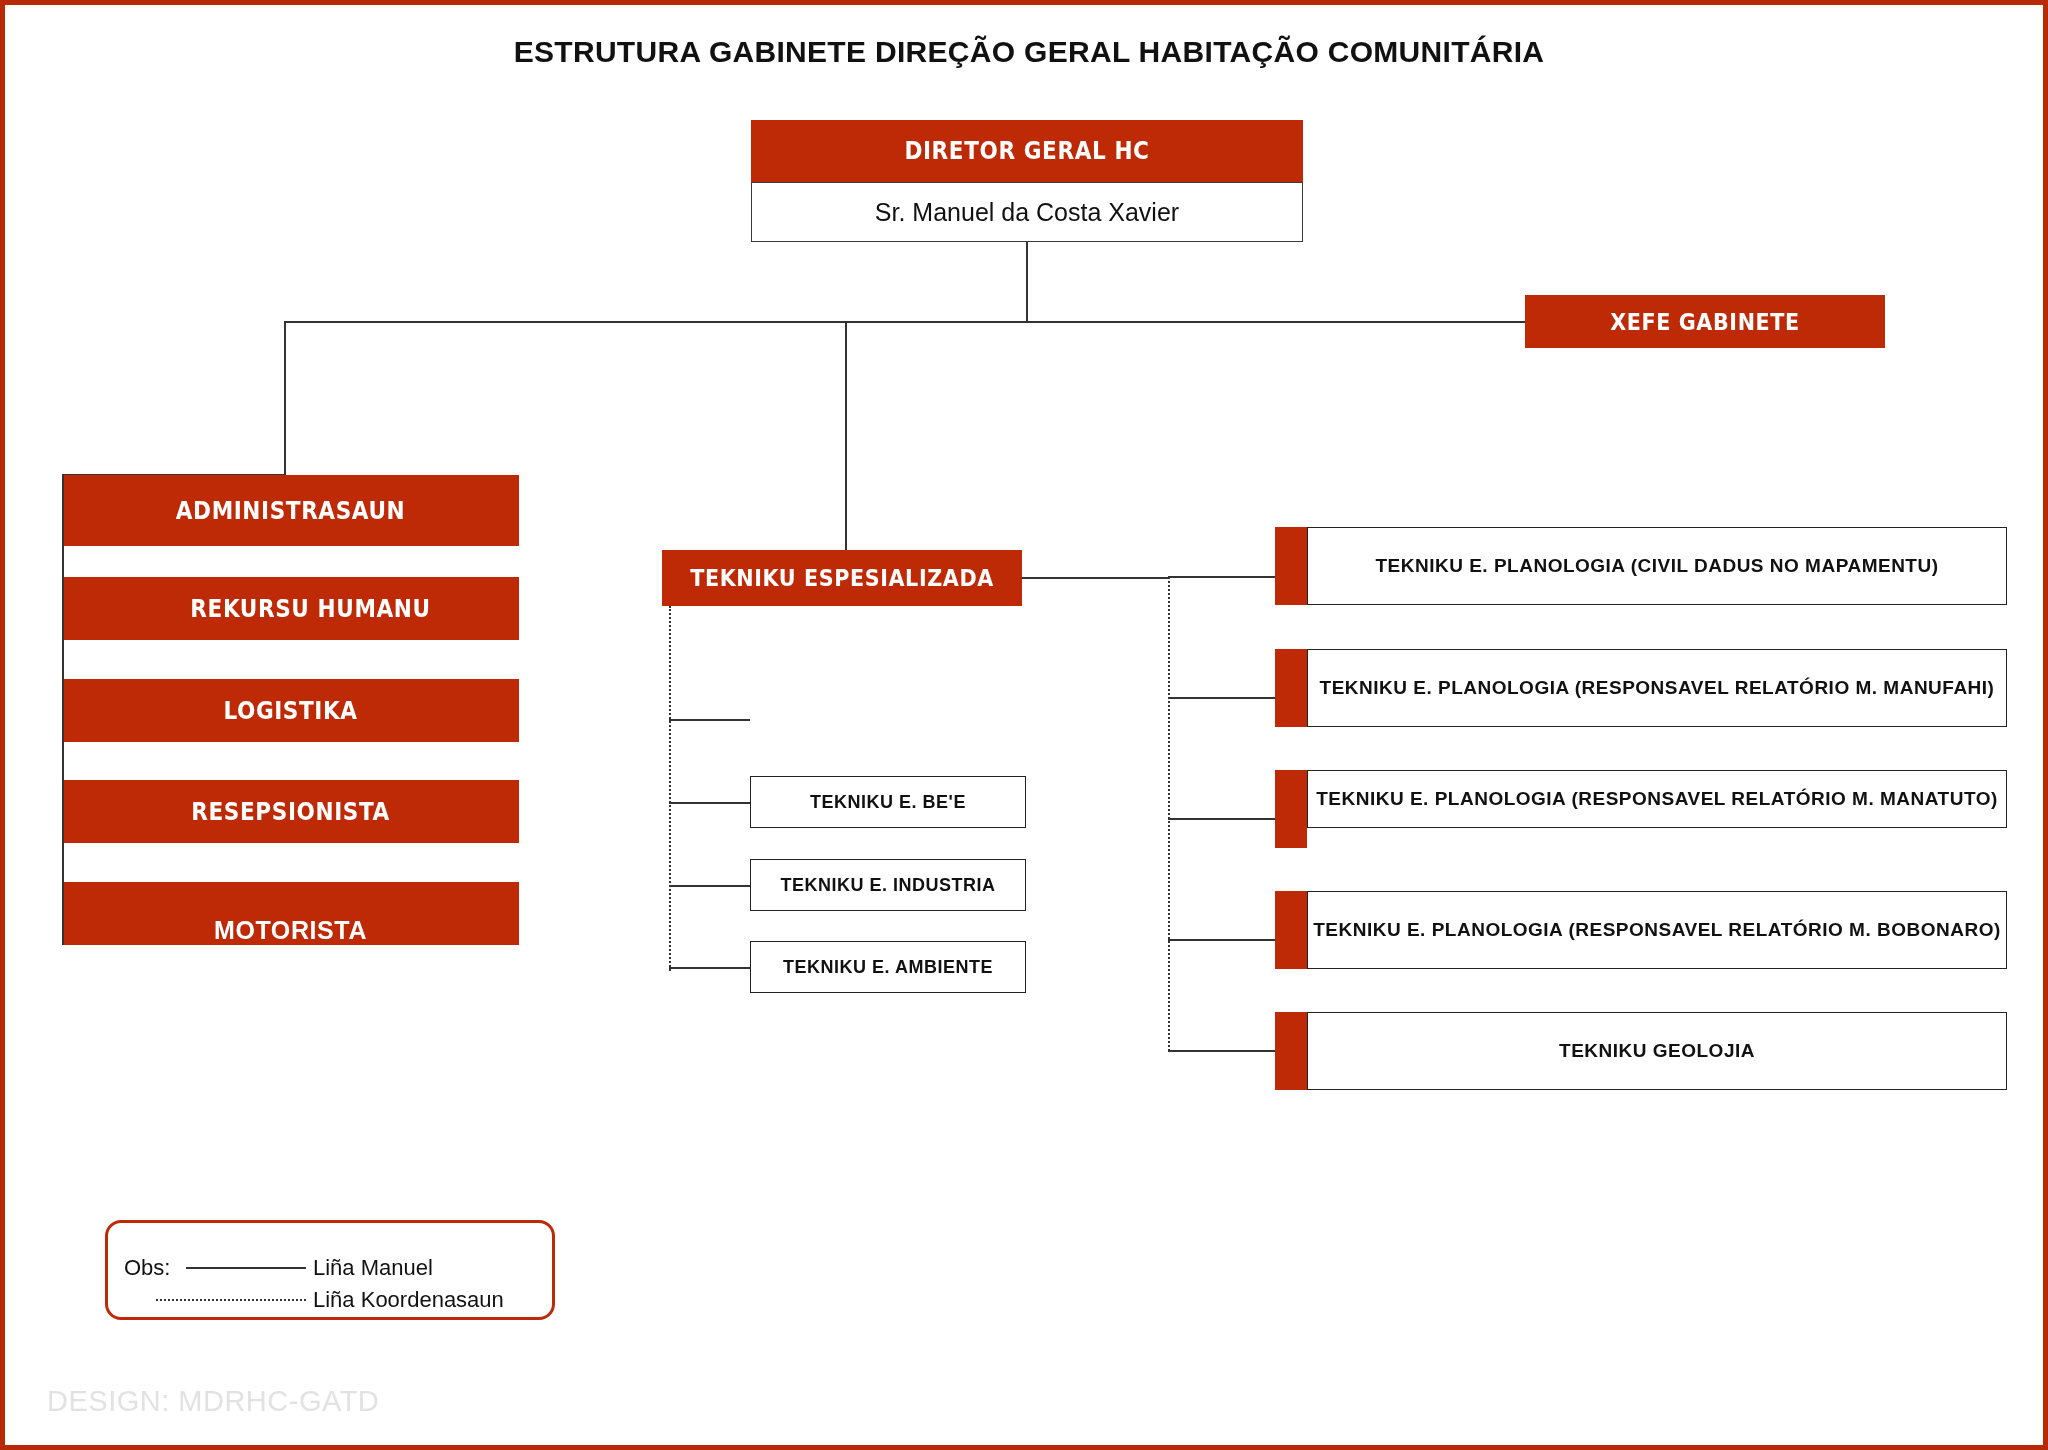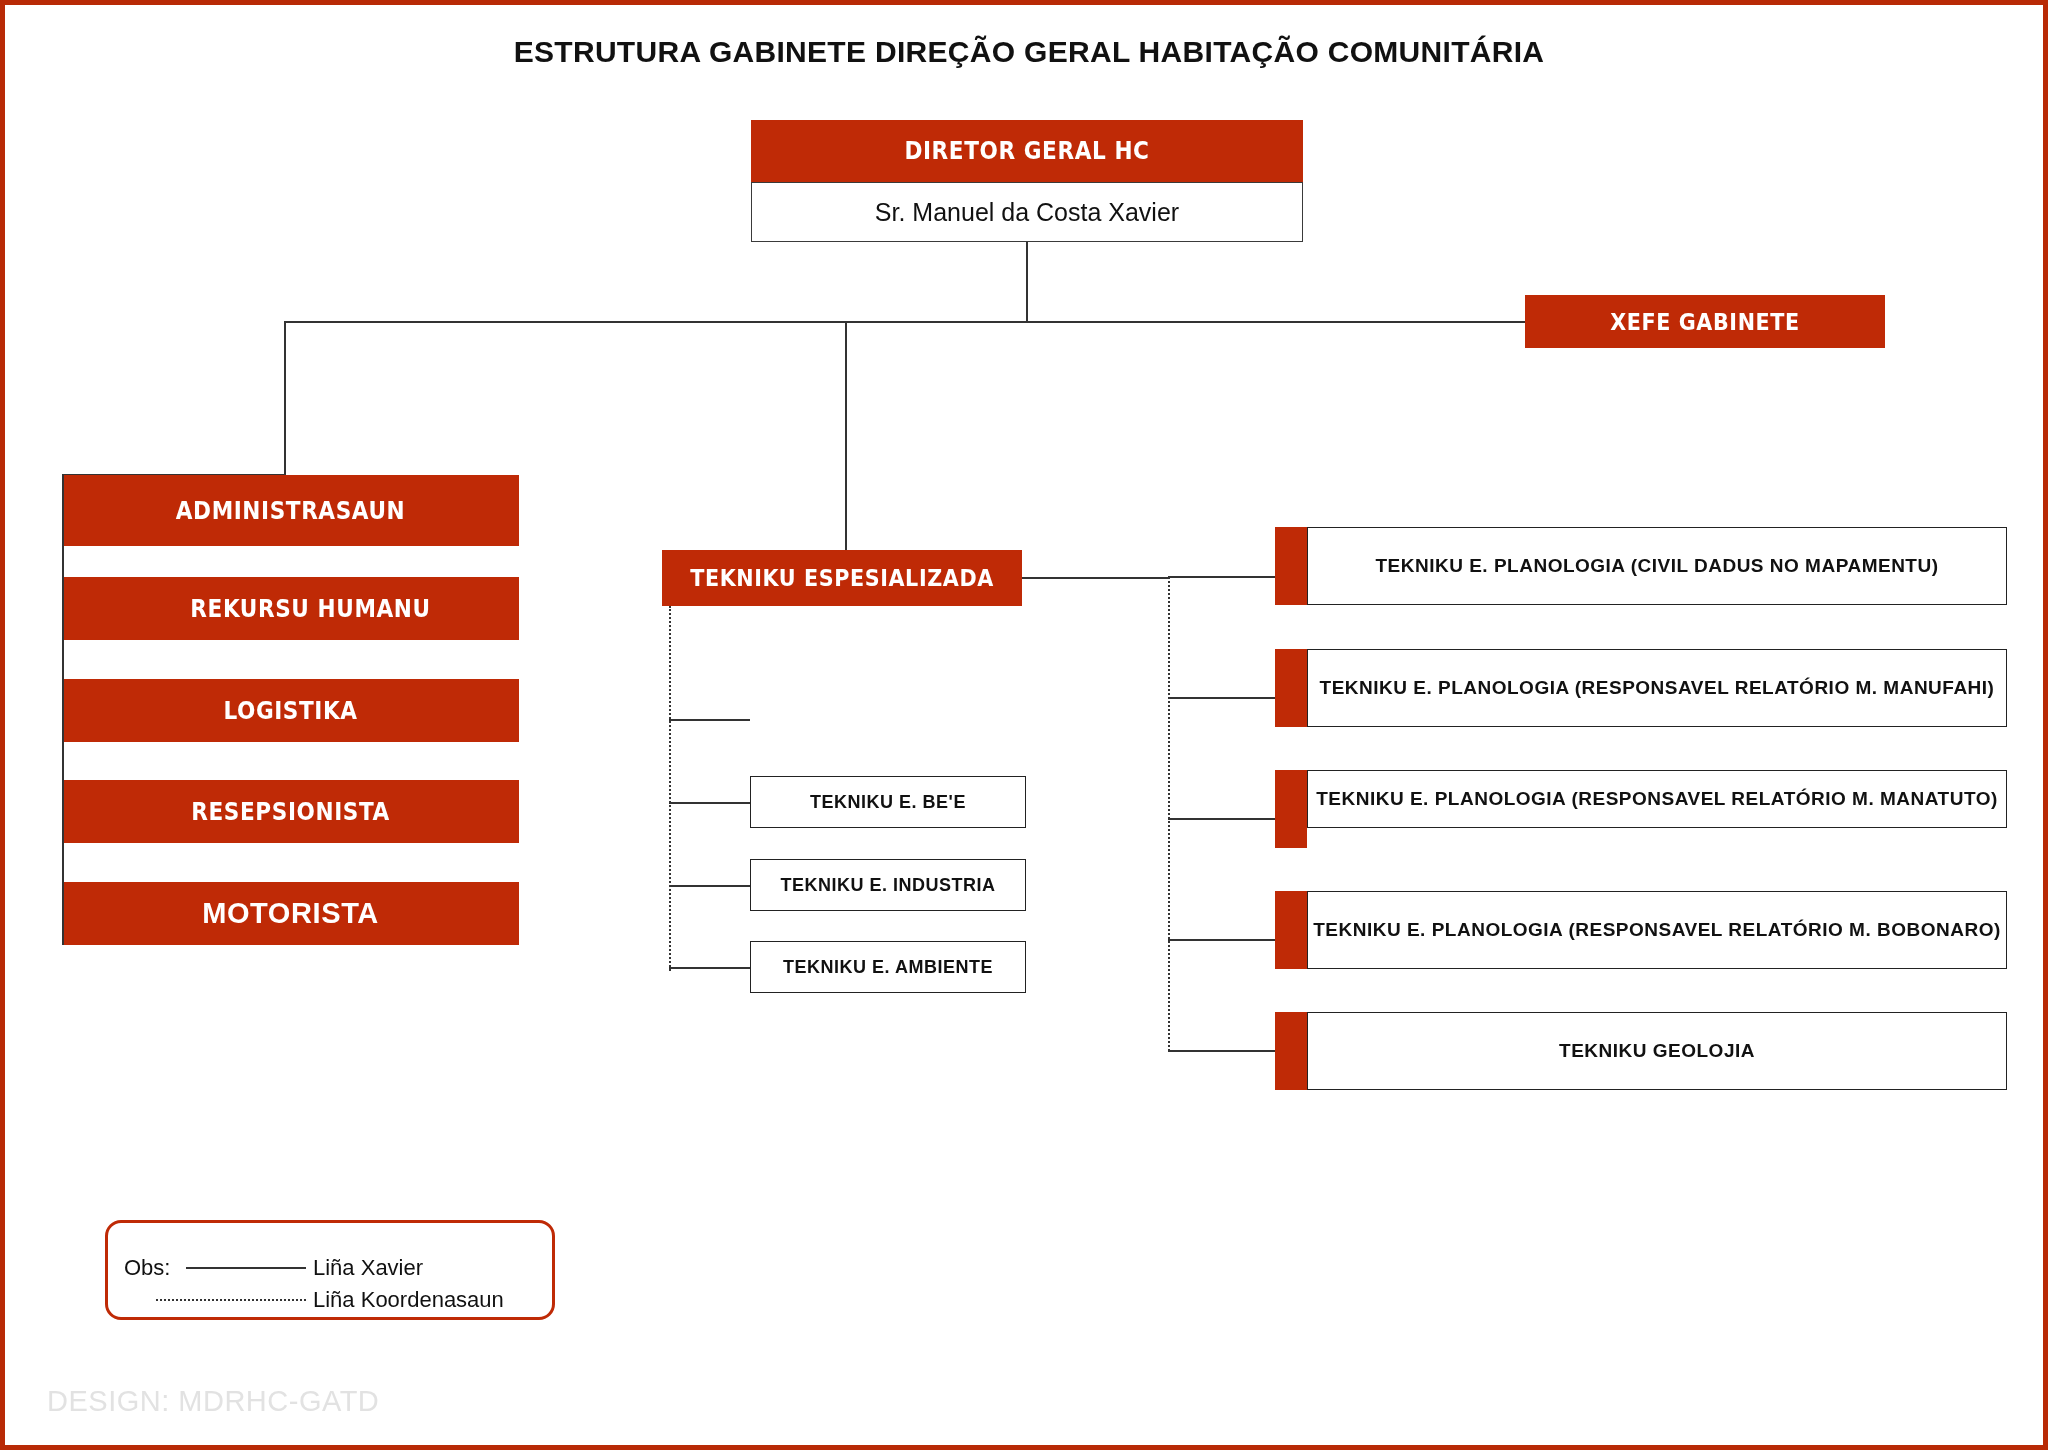--- a/index.html
+++ b/index.html
@@ -168,21 +168,21 @@
   </div>
   <div class="box red-box" style="left:57px; top:572px; width:457px; height:63px; font-size:24px;padding-left:40px;">
     <span>REKURSU HUMANU</span>
   </div>
   <div class="box red-box" style="left:57px; top:674px; width:457px; height:63px; font-size:24px;">
     <span>LOGISTIKA</span>
   </div>
   <div class="box red-box" style="left:57px; top:775px; width:457px; height:63px; font-size:24px;">
     <span>RESEPSIONISTA</span>
   </div>
-  <div class="box red-box" style="left:57px; top:877px; width:457px; height:63px; font-size:29px; font-stretch:normal; font-family:'Liberation Sans', sans-serif;">
+  <div class="box red-box" style="left:57px; top:877px; width:457px; height:63px; font-size:25px; font-stretch:normal; font-family:'Liberation Sans', sans-serif;align-items:flex-end;">
     <span>MOTORISTA</span>
   </div>
 
   <div class="ln ln-v" style="left:57px; top:470px; height:470px;"></div>
 
   <div class="box red-box" style="left:657px; top:545px; width:360px; height:56px; font-size:23px;">
     <span>TEKNIKU ESPESIALIZADA</span>
   </div>
 
   <div class="dot-v" style="left:664px; top:601px; height:365px;"></div>
@@ -236,19 +236,19 @@
   <div class="box red-box" style="left:1270px; top:1007px; width:32px; height:78px;"></div>
   <div class="box outline-white" style="left:1302px; top:1007px; width:700px; height:78px; font-size:19px;">
     <span>TEKNIKU GEOLOJIA</span>
   </div>
   <div class="ln ln-h" style="left:1163px; top:1045px; width:107px;"></div>
 
   <div class="legend">
     <span class="legend-label">Obs:</span>
     <span class="legend-solid"></span>
     <span class="legend-dotted"></span>
-    <span class="legend-text1">Liña Xavier</span>
+    <span class="legend-text1">Liña Manuel</span>
     <span class="legend-text2">Liña Koordenasaun</span>
   </div>
 
   <div class="design-credit">DESIGN: MDRHC-GATD</div>
 
 </div>
 
 </body></html>

